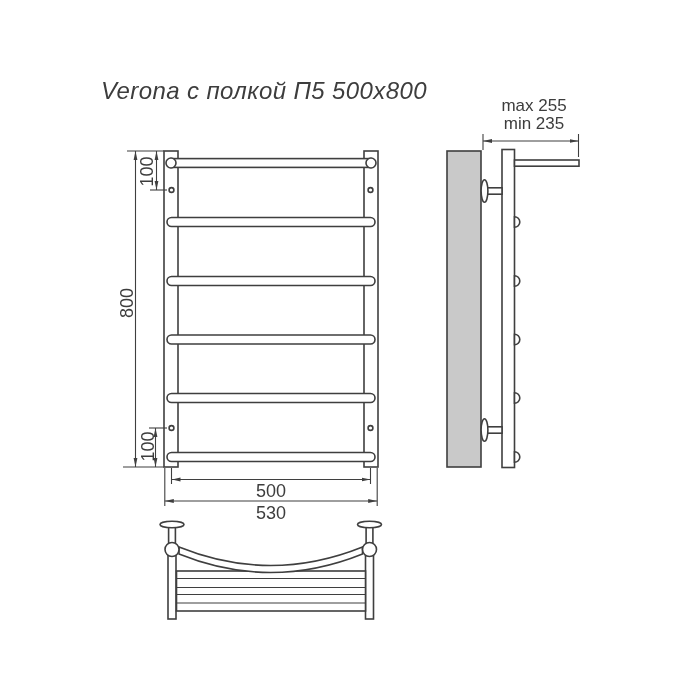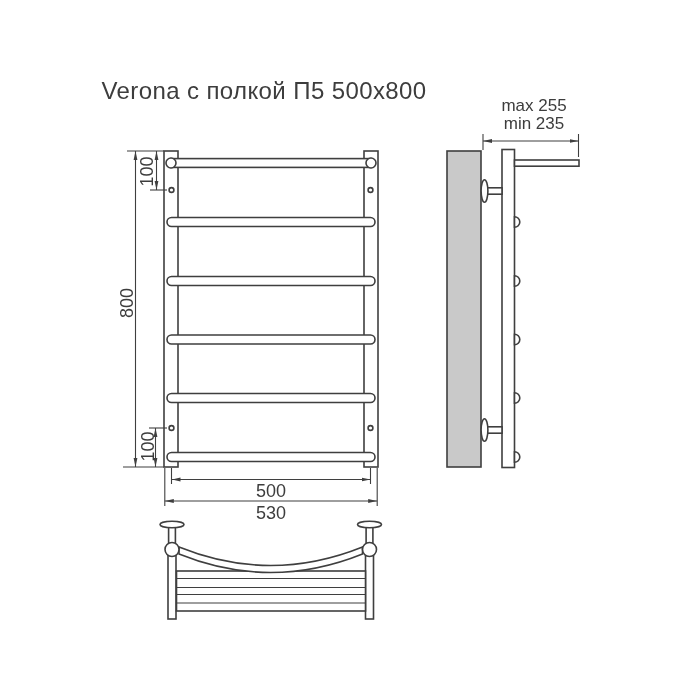--- a/index.html
+++ b/index.html
@@ -10,20 +10,21 @@
   }
   html,body{margin:0;padding:0;background:var(--bg);}
   .canvas{
     position:relative;width:700px;height:700px;background:var(--bg);
     font-family:"Liberation Sans", sans-serif;overflow:hidden;
   }
   .title{
     position:absolute;left:264px;top:77px;transform:translateX(-50%);
     white-space:nowrap;font-size:24px;font-weight:500;letter-spacing:.4px;
     color:var(--text);
+    font-style:italic;
   }
   svg{position:absolute;left:0;top:0;}
   .outline{stroke:var(--line);stroke-width:1.6;fill:#fff;}
   .wallfill{stroke:var(--line);stroke-width:1.6;fill:var(--wall);}
   .dim{stroke:var(--line);stroke-width:1.1;fill:none;}
   .arrowhead{fill:var(--line);}
   text.dimtext{fill:var(--text);font-family:"Liberation Sans",sans-serif;font-size:18px;}
   text.dimtext.small{font-size:17px;}
 </style>
 </head>

